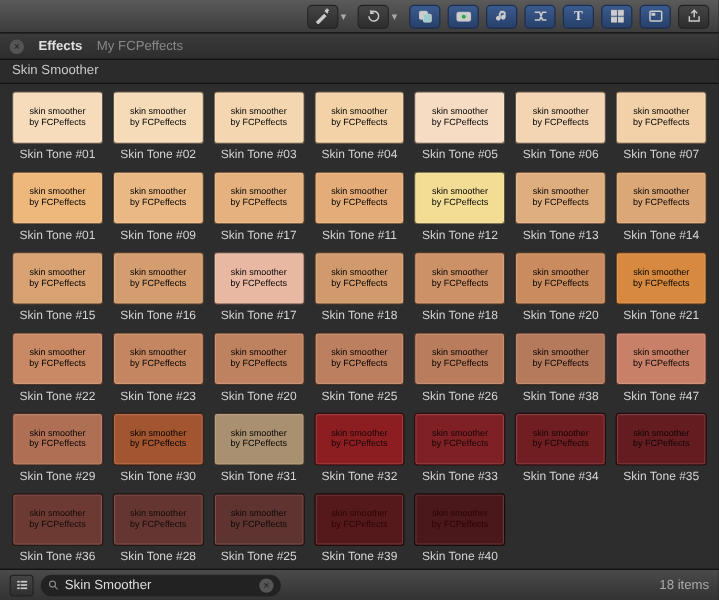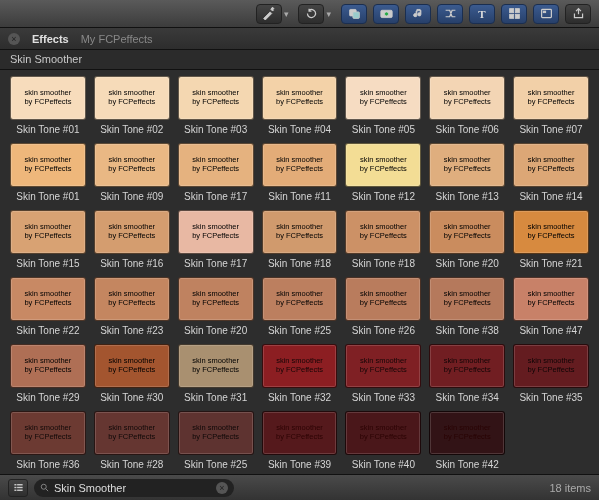--- a/index.html
+++ b/index.html
@@ -450,27 +450,20 @@
         </div>
         <div class="caption">Skin Tone #39</div>
       </div>
       <div class="item">
         <div class="swatch vdark" style="background: rgb(74, 23, 26);">
           <div>skin smoother</div>
           <div>by FCPeffects</div>
         </div>
         <div class="caption">Skin Tone #40</div>
       </div>
-      <div class="item">
-        <div class="swatch vdark" style="background: rgb(50, 19, 22);">
-          <div>skin smoother</div>
-          <div>by FCPeffects</div>
-        </div>
-        <div class="caption">Skin Tone #42</div>
-      </div>
     </div>
 </div>
 
 <div class="footer">
   <div class="ibtn">
     <svg viewBox="0 0 16 16" width="11" height="11" fill="#ccc">
         <rect x="2" y="3" width="3" height="2"></rect>
         <rect x="6" y="3" width="8" height="2"></rect>
         <rect x="2" y="7" width="3" height="2"></rect>
         <rect x="6" y="7" width="8" height="2"></rect>

